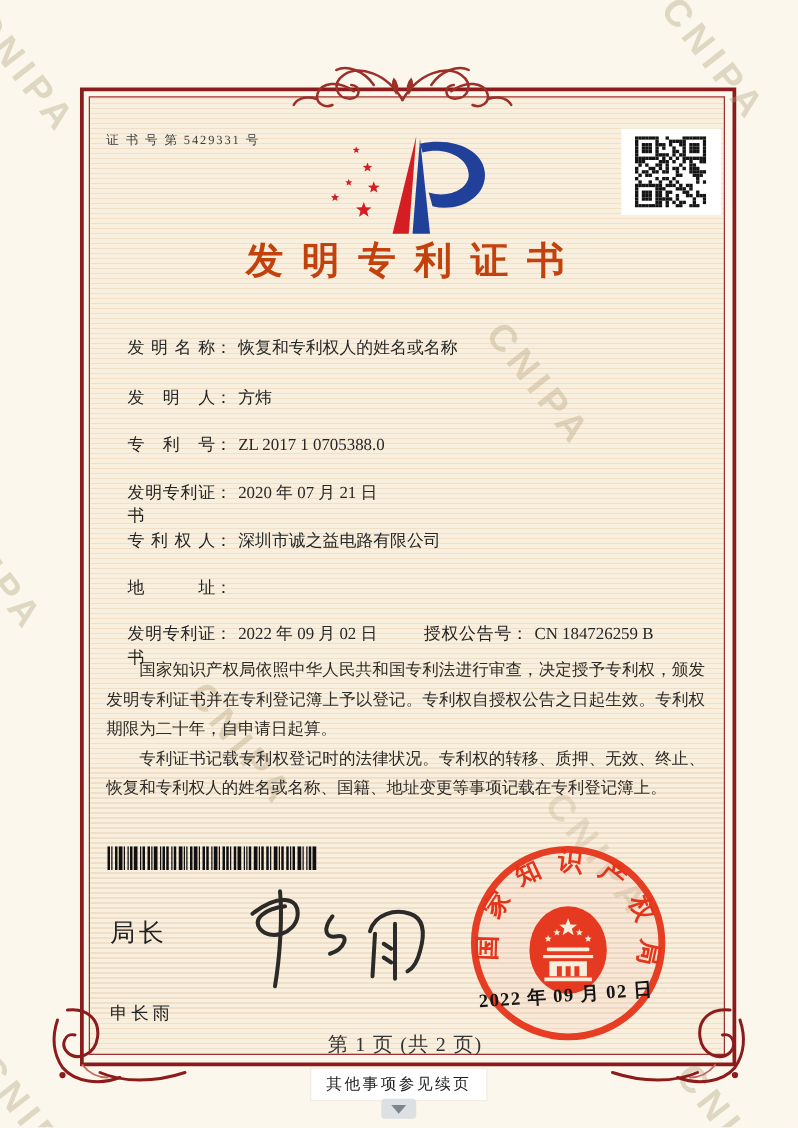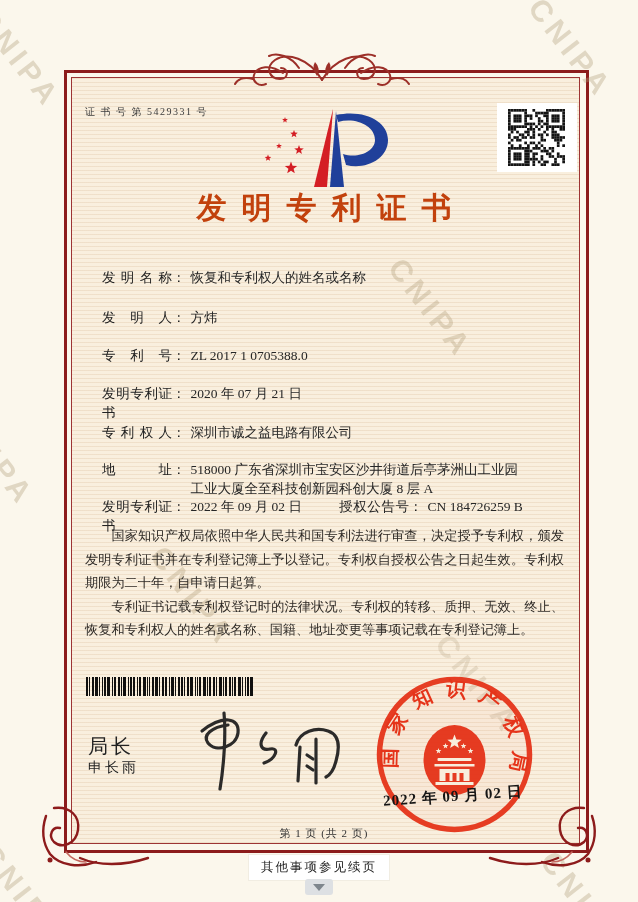--- a/index.html
+++ b/index.html
@@ -36,29 +36,29 @@
   .val{white-space:nowrap;}
   .val.wrap{white-space:normal;width:392px;}
 
   .paras{position:absolute;z-index:4;left:85px;top:524px;width:479px;font-size:13.2px;
          line-height:23.5px;color:#2e2a26;text-align:justify;}
   .paras p{margin:0;text-indent:2em;}
 
   .barcode{position:absolute;z-index:4;left:85px;top:677px;fill:#101010;}
 
   .director-title{position:absolute;z-index:4;left:88px;top:733px;font-size:20px;letter-spacing:3px;color:#222;}
-  .director-name{position:absolute;z-index:4;left:88px;top:759px;font-size:14px;letter-spacing:3px;color:#222;}
+  .director-name{position:absolute;z-index:4;left:88px;top:802px;font-size:14px;letter-spacing:3px;color:#222;}
   .signature{position:absolute;z-index:5;left:188px;top:703px;}
 
   .seal{position:absolute;z-index:5;left:372px;top:672px;}
   .seal-date{position:absolute;z-index:6;left:383px;top:787px;font-size:15px;font-weight:bold;
              letter-spacing:1px;color:#151515;transform:rotate(-4deg);white-space:nowrap;}
 
   .page-footer{position:absolute;z-index:4;left:64px;top:826px;width:520px;text-align:center;
-               font-size:11px;letter-spacing:1px;color:#333;}
+               font-size:16px;letter-spacing:1px;color:#333;}
   .note{position:absolute;z-index:6;left:319px;top:855px;transform:translateX(-50%);
         background:#ffffff;padding:4px 12px;font-size:12.5px;letter-spacing:2px;color:#222;
         box-shadow:0 0 0 1px rgba(0,0,0,0.04);white-space:nowrap;}
   .scroll-pill{position:absolute;z-index:6;left:305px;top:879px;width:28px;height:16px;
                background:#dde0e3;border-radius:3px;cursor:pointer;}
   .scroll-pill div{width:0;height:0;margin:5px auto 0;border-left:6px solid transparent;
                    border-right:6px solid transparent;border-top:7px solid #7e868d;}
 </style>
 </head>
 <body>
@@ -383,24 +383,20 @@
       <span class="val">2020 年 07 月 21 日</span>
   </div>
   <div class="row" style="top:423px">
     <span class="lbl">专利权人</span>
       <span class="colon">：</span>
       <span class="val">深圳市诚之益电路有限公司</span>
   </div>
   <div class="row" style="top:460px">
     <span class="lbl">地址</span>
       <span class="colon">：</span>
-      <span class="val wrap">
-        <div>518000 广东省深圳市宝安区沙井街道后亭茅洲山工业园</div>
-        <div>工业大厦全至科技创新园科创大厦 8 层 A</div>
-      </span>
   </div>
   <div class="row" style="top:497px">
     <span class="lbl">发明专利证书</span>
       <span class="colon">：</span>
       <span class="val">2022 年 09 月 02 日</span>
   </div>
   <div class="row" style="left:322px;top:497px">
     <span class="lbl">授权公告号</span>
       <span class="colon">：</span>
       <span class="val">CN 184726259 B</span>

